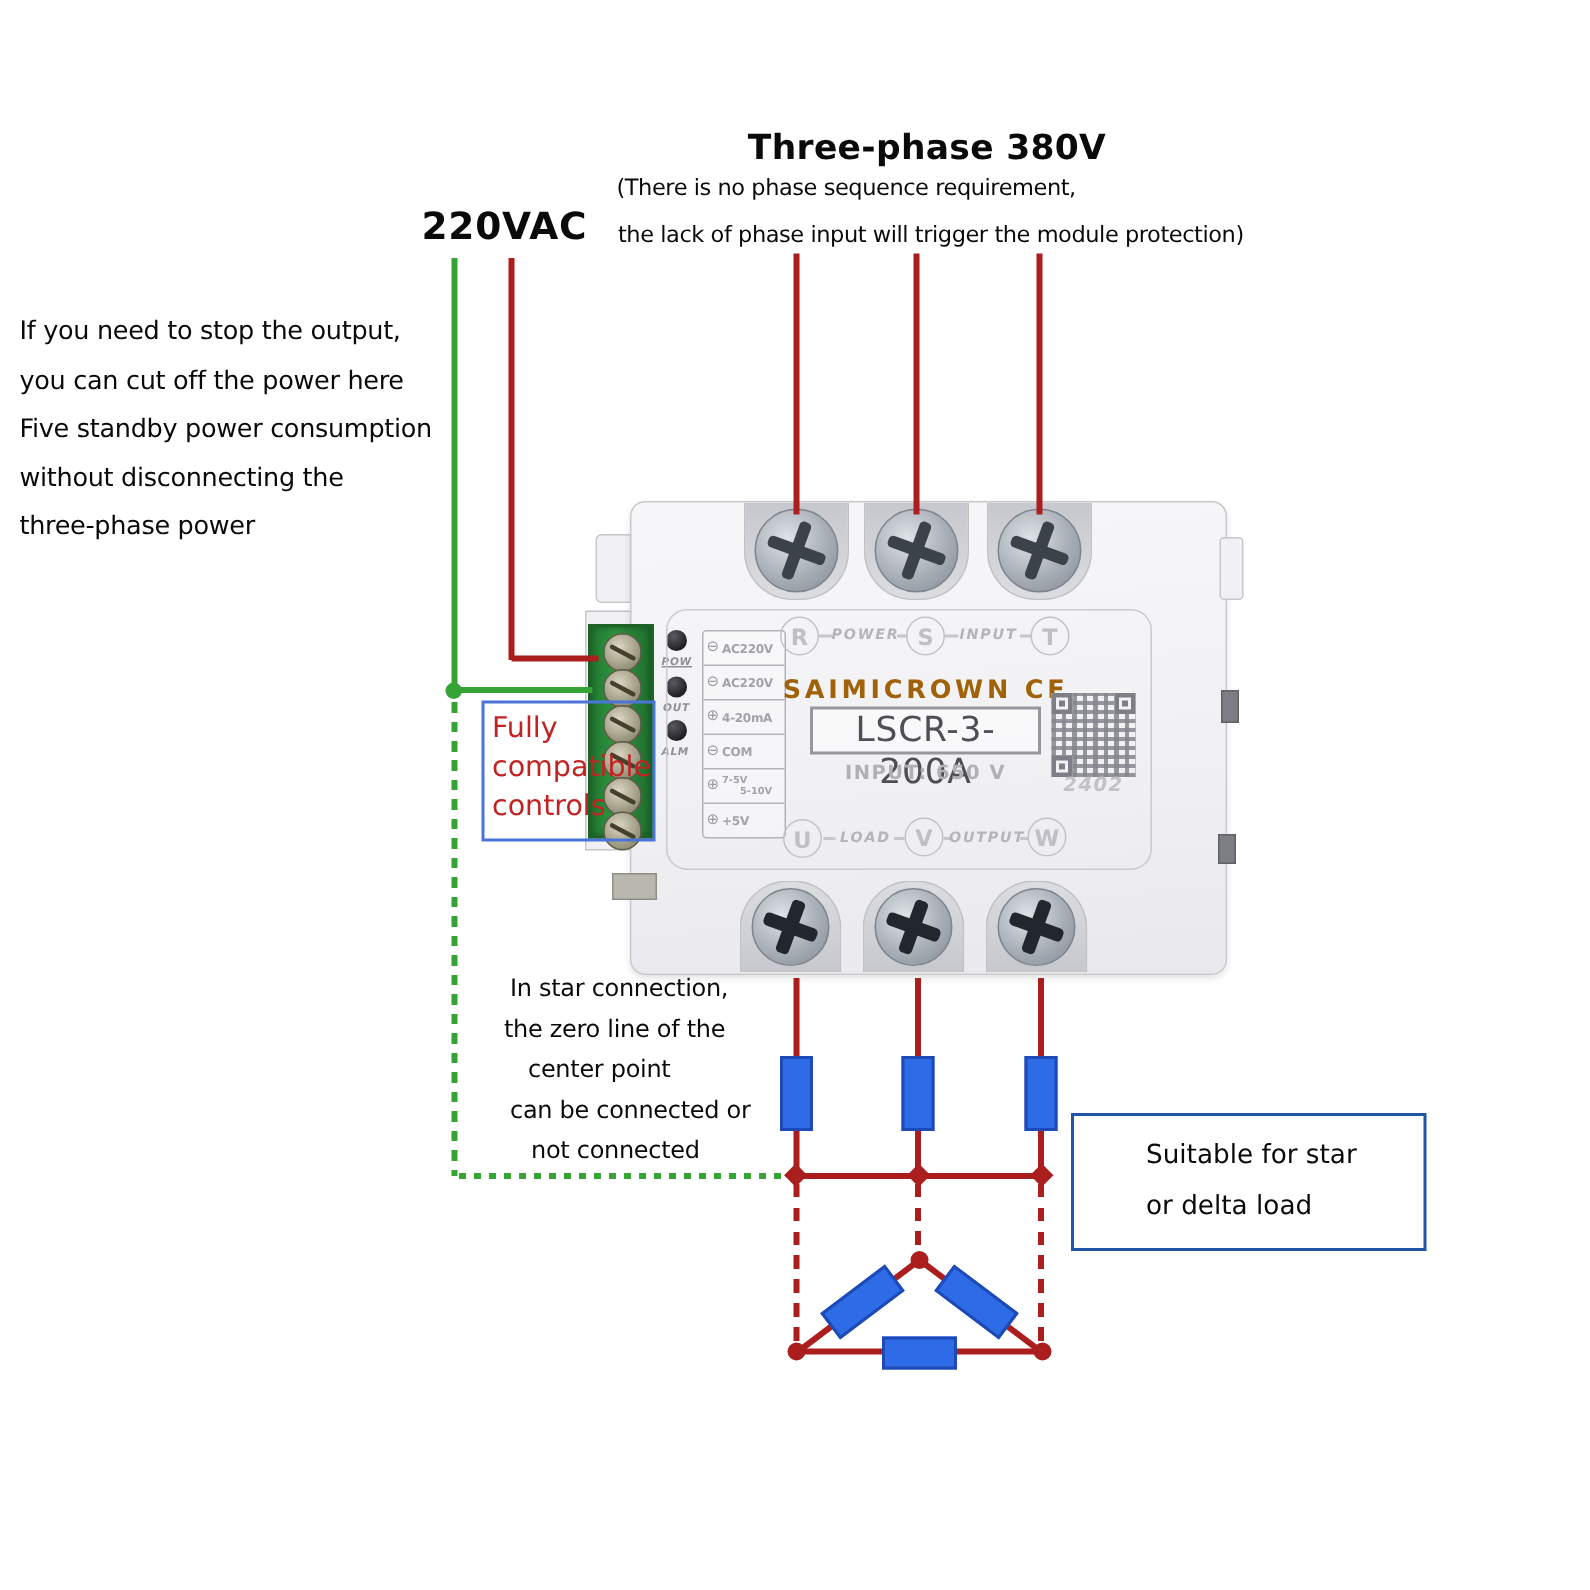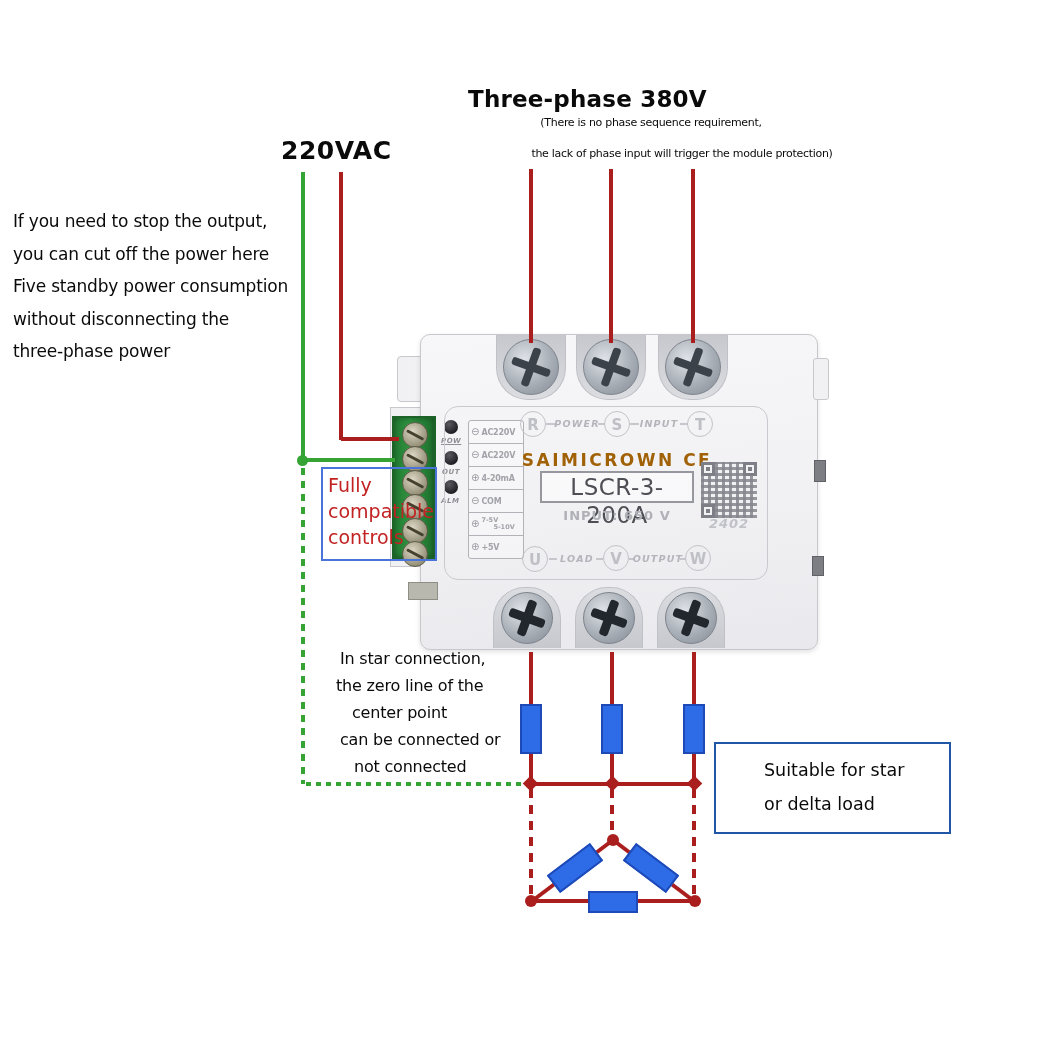--- a/index.html
+++ b/index.html
@@ -5,22 +5,22 @@
   :root{
     --red:#ab1e1e; --green:#35a435; --blue-load:#2e6be6; --blue-load-edge:#1e4ab8;
     --navy:#2155a5; --ctrl-blue:#4a74d9; --ctrl-red:#c32222;
     --etch:#b9b9c0; --etch-dark:#9a9aa1;
   }
   html,body{margin:0;padding:0;background:#fff;}
   .canvas{position:relative;width:1060px;height:1060px;background:#ffffff;
     font-family:"DejaVu Sans", sans-serif;color:#0a0a0a;overflow:hidden;}
   .abs{position:absolute;}
   
-  .t-heading{left:468px;top:86px;width:300px;font-size:23px;font-weight:bold;letter-spacing:.2px;}
-  .t-sub{font-size:11px;letter-spacing:-.3px;white-space:nowrap;text-align:center;}
+  .t-heading{left:468px;top:86px;width:300px;text-align:center;font-size:23px;font-weight:bold;letter-spacing:.2px;}
+  .t-sub{font-size:15px;letter-spacing:-.3px;white-space:nowrap;}
   .s1{left:411px;top:116px;width:480px;}
   .s2{left:412px;top:147px;width:540px;}
   .vac{left:281px;top:136px;font-size:25px;font-weight:bold;letter-spacing:.5px;}
   .left-note{left:13px;top:205px;font-size:17px;line-height:32.5px;white-space:nowrap;letter-spacing:-.2px;}
   .star-note{left:330px;top:645px;font-size:16px;line-height:27px;white-space:nowrap;letter-spacing:-.2px;}
   .star-note div:nth-child(1){padding-left:10px;}
   .star-note div:nth-child(2){padding-left:6px;}
   .star-note div:nth-child(3){padding-left:22px;}
   .star-note div:nth-child(4){padding-left:10px;}
   .star-note div:nth-child(5){padding-left:24px;}

